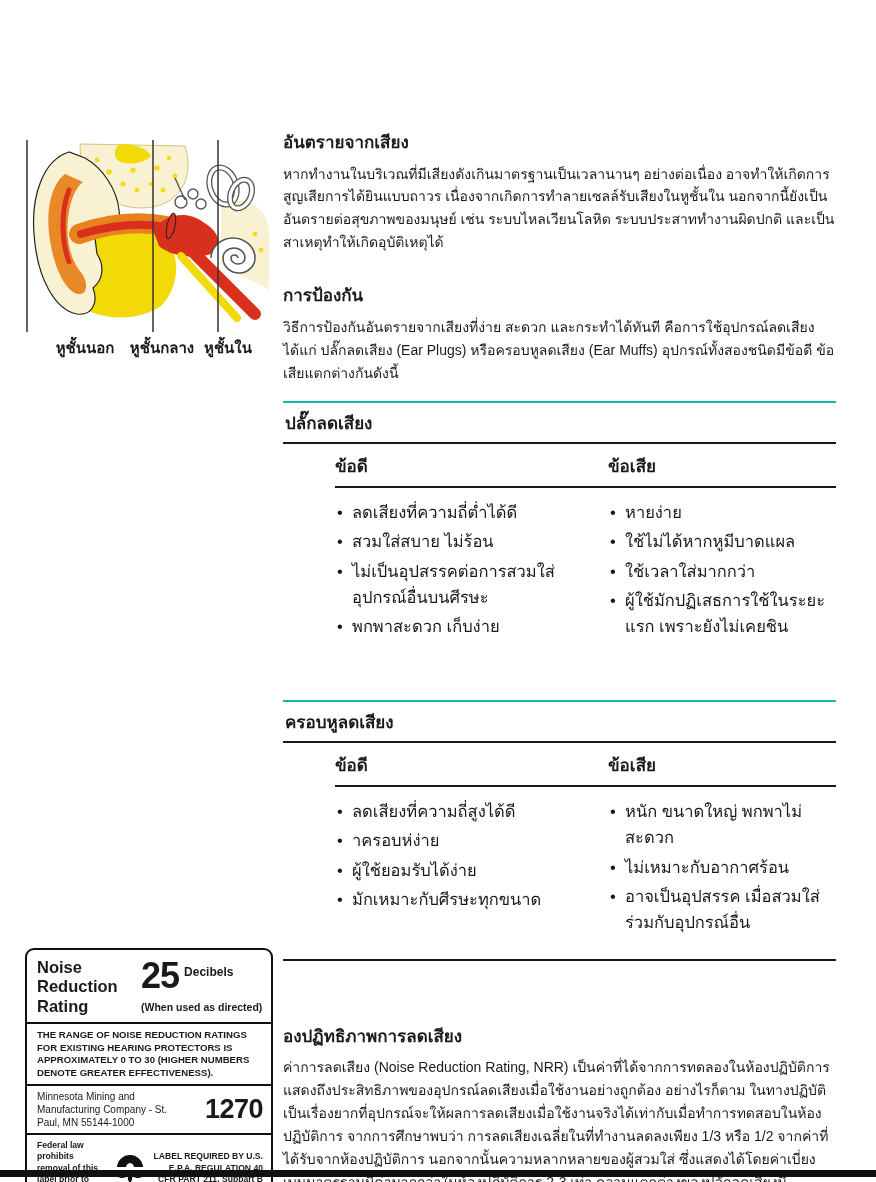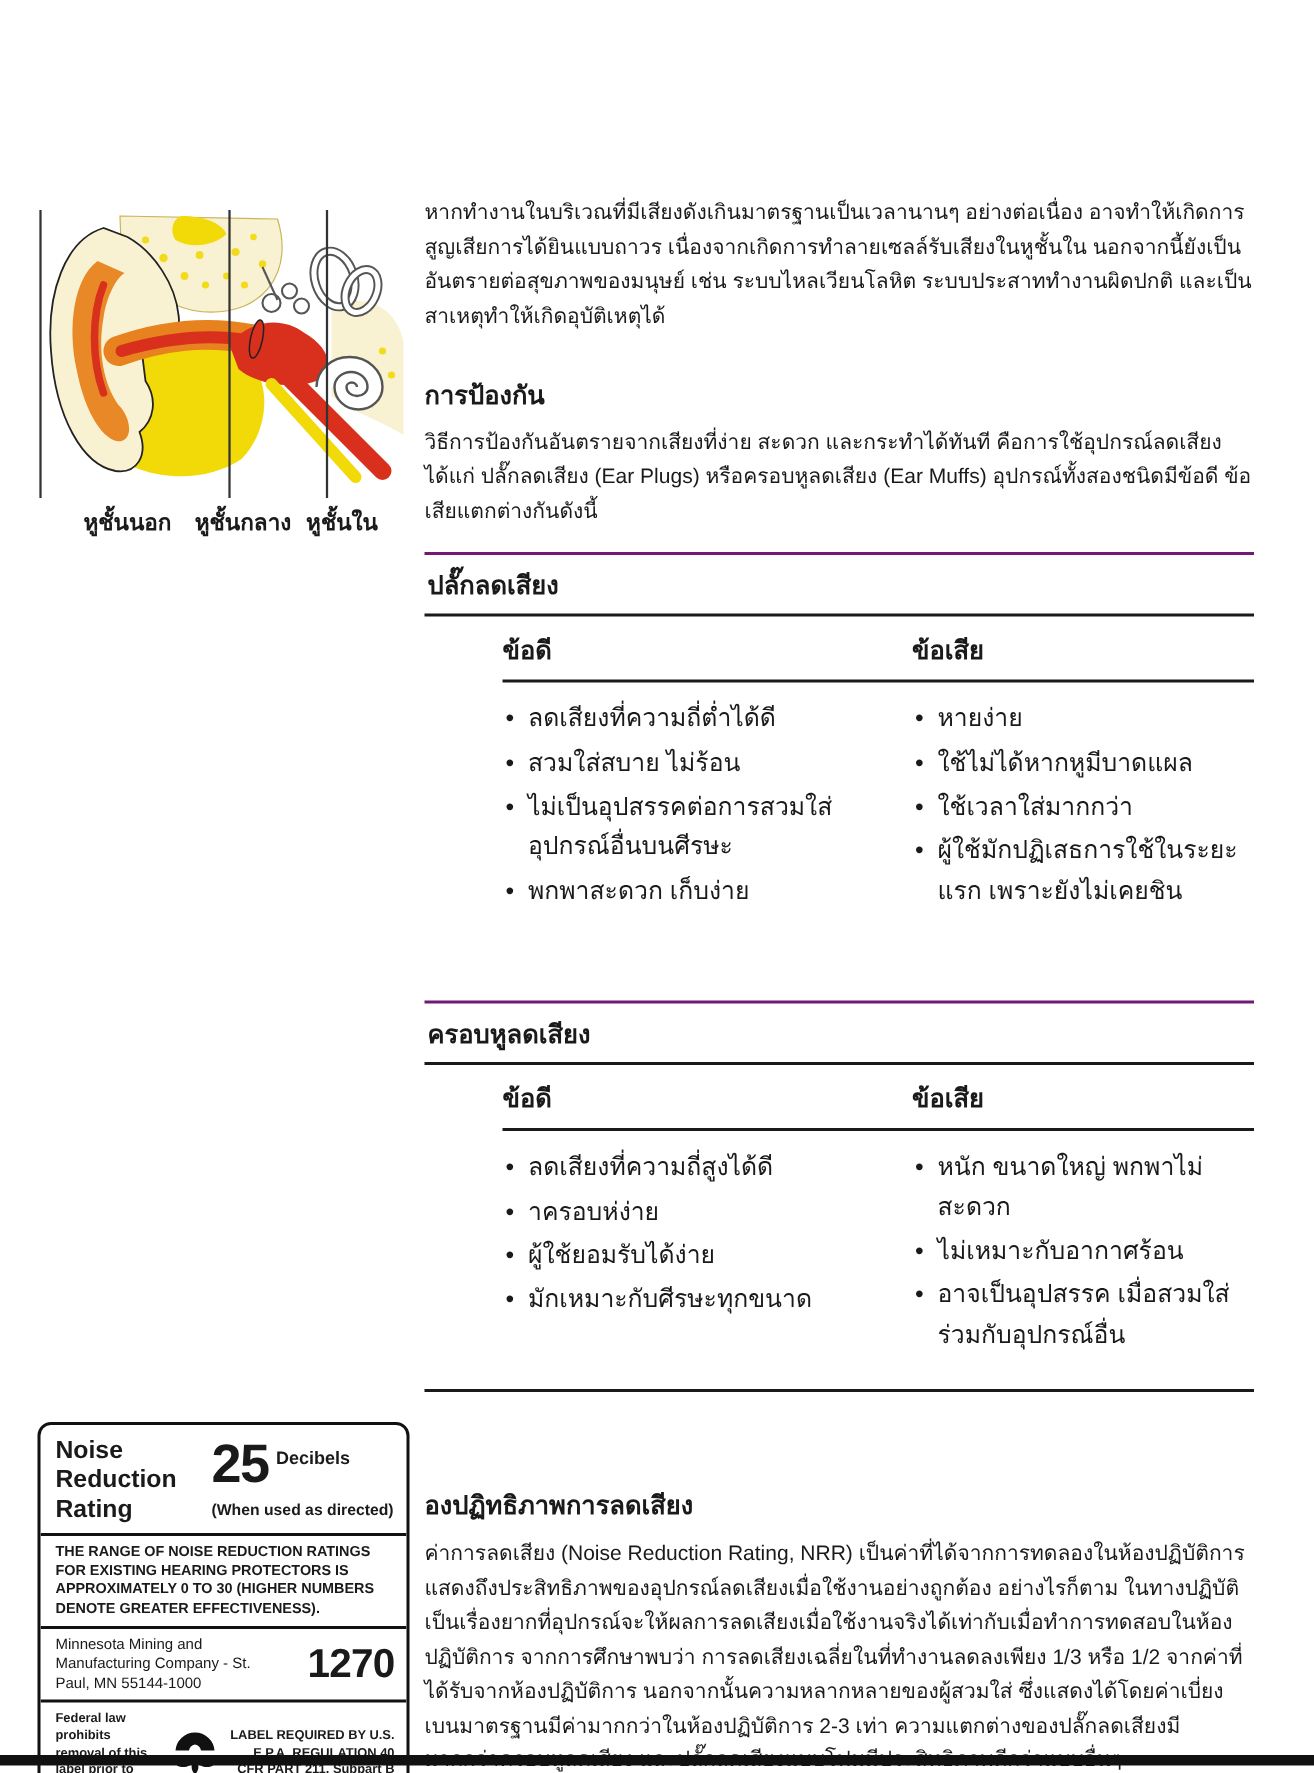--- a/index.html
+++ b/index.html
@@ -22,21 +22,21 @@
   .ear-label-inner{left:203px;}
 
   
   .content{position:absolute;left:283px;top:130px;width:553px;}
   .sec-heading{font-size:17px;font-weight:bold;margin:0 0 7px 0;line-height:1.5;}
   .sec-body{font-size:14px;line-height:1.64;margin:0;}
   .sec-danger{margin-bottom:29px;}
   .sec-prevention{margin-bottom:16px;}
 
   
-  .cmp-table{border-top:2px solid #701a75;}
+  .cmp-table{border-top:2px solid #14b8a6;}
   .cmp-table.last{border-bottom:2px solid #1a1a1a;margin-top:37px;}
   .cmp-title{font-size:17px;font-weight:bold;padding:10px 0 7px 2px;border-bottom:2px solid #1a1a1a;line-height:1.3;}
   .cmp-head{display:flex;margin-left:52px;border-bottom:2px solid #1a1a1a;padding:8px 0 7px 0;}
   .cmp-head div{font-size:17px;font-weight:bold;}
   .col-pros{width:273px;}
   .col-cons{flex:1;}
   .cmp-body{display:flex;margin-left:52px;padding:11px 0 20px 0;}
   .cmp-body ul{margin:0;padding:0;list-style:none;font-size:16.5px;line-height:1.6;}
   .cmp-body ul.pros{width:273px;padding-right:18px;box-sizing:border-box;}
   .cmp-body ul.cons{flex:1;}
@@ -140,20 +140,21 @@
   </div>
   <div class="ear-labels">
     <span class="ear-label-outer">หูชั้นนอก</span>
     <span class="ear-label-middle">หูชั้นกลาง</span>
     <span class="ear-label-inner">หูชั้นใน</span>
   </div>
 
   <div class="content">
 
     <div class="sec-danger">
+      <div class="sec-heading">อันตรายจากเสียง</div>
       <p class="sec-body">หากทำงานในบริเวณที่มีเสียงดังเกินมาตรฐานเป็นเวลานานๆ อย่างต่อเนื่อง อาจทำให้เกิดการสูญเสียการได้ยินแบบถาวร เนื่องจากเกิดการทำลายเซลล์รับเสียงในหูชั้นใน นอกจากนี้ยังเป็นอันตรายต่อสุขภาพของมนุษย์ เช่น ระบบไหลเวียนโลหิต ระบบประสาททำงานผิดปกติ และเป็นสาเหตุทำให้เกิดอุบัติเหตุได้</p>
     </div>
 
     <div class="sec-prevention">
       <div class="sec-heading">การป้องกัน</div>
       <p class="sec-body">วิธีการป้องกันอันตรายจากเสียงที่ง่าย สะดวก และกระทำได้ทันที คือการใช้อุปกรณ์ลดเสียง ได้แก่ ปลั๊กลดเสียง (Ear Plugs) หรือครอบหูลดเสียง (Ear Muffs) อุปกรณ์ทั้งสองชนิดมีข้อดี ข้อเสียแตกต่างกันดังนี้</p>
     </div>
 
     <div class="cmp-table">
       <div class="cmp-title">ปลั๊กลดเสียง</div>

